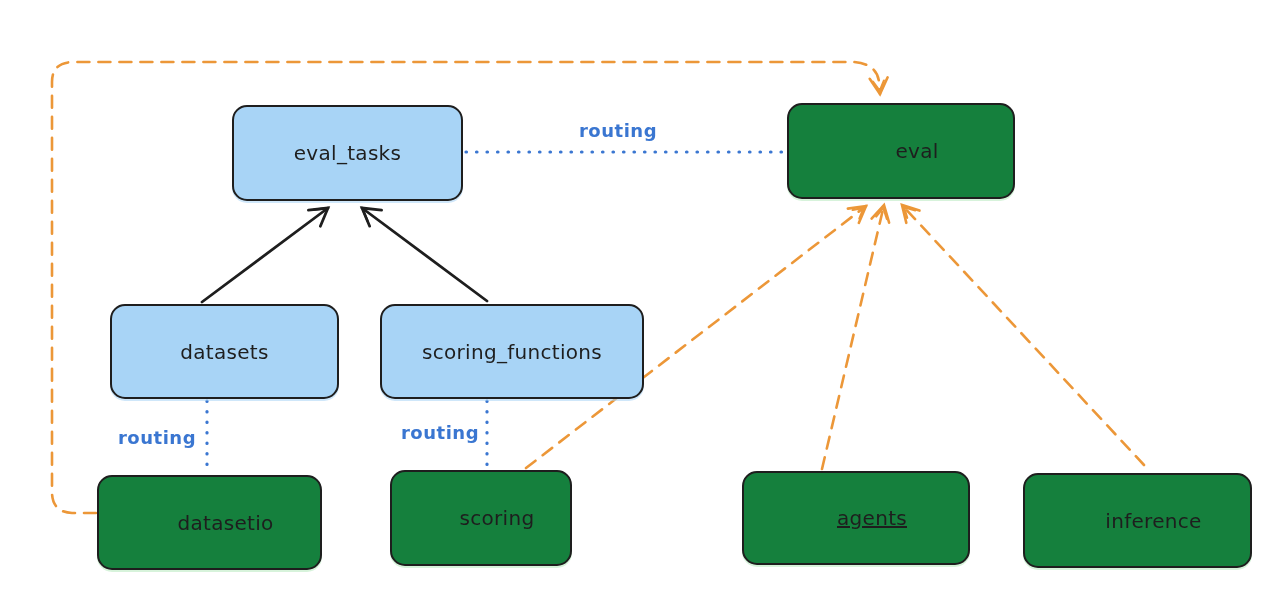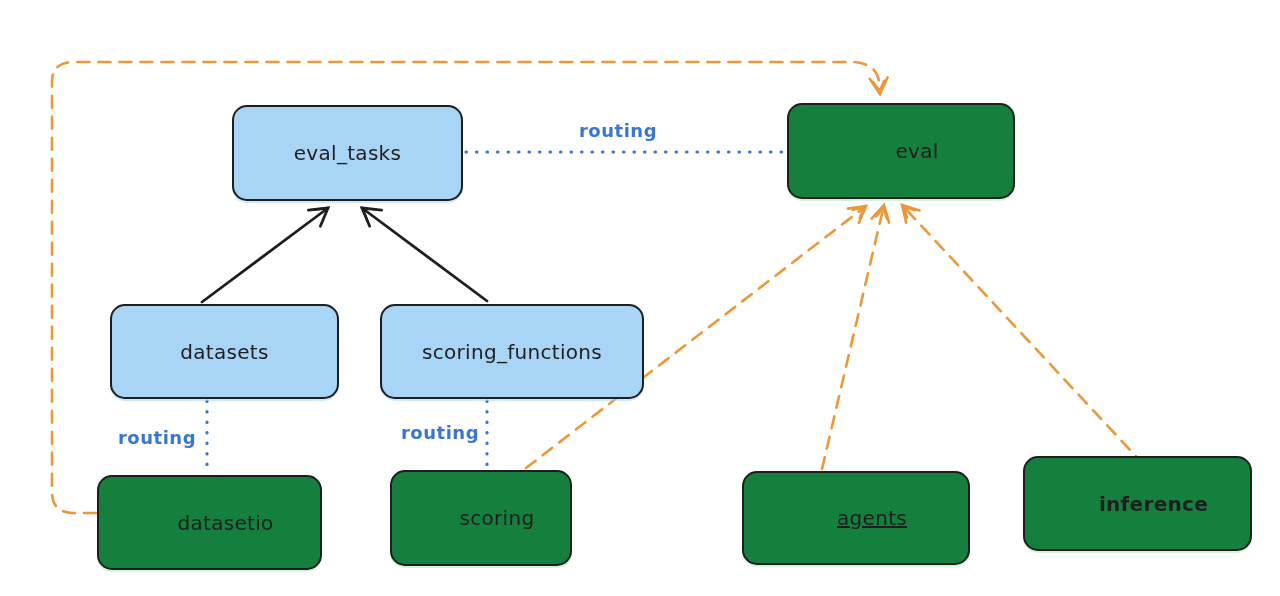--- a/index.html
+++ b/index.html
@@ -102,21 +102,21 @@
   </div>
 
   <div class="node green" style="left:390px;top:470px;width:182px;height:96px;">
     <span>scoring</span>
   </div>
 
   <div class="node green" style="left:742px;top:471px;width:228px;height:94px;text-decoration:underline;">
     <span>agents</span>
   </div>
 
-  <div class="node green" style="left:1023px;top:456px;width:229px;height:95px;font-weight:bold;">
+  <div class="node green" style="left:1023px;top:473px;width:229px;height:95px;">
     <span>inference</span>
   </div>
 
   <span class="edge-label" style="left:618px;top:130px;">routing</span>
   <span class="edge-label" style="left:157px;top:437px;">routing</span>
   <span class="edge-label" style="left:440px;top:432px;">routing</span>
 
 </div>
 
 </body></html>

